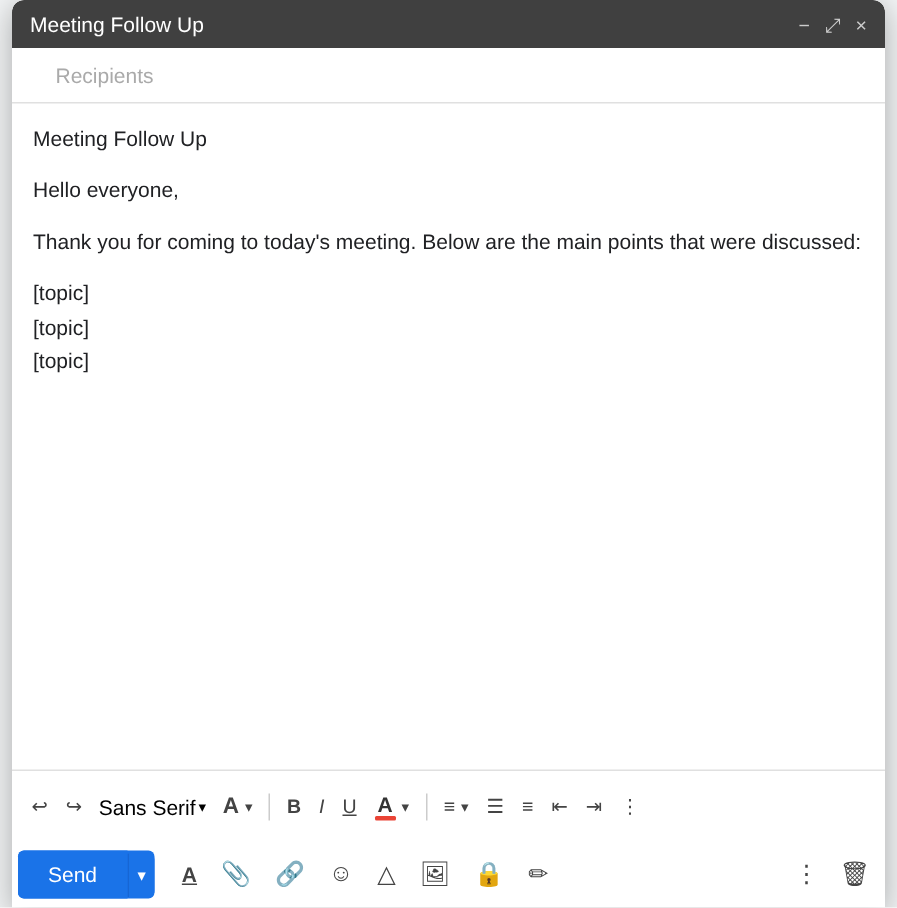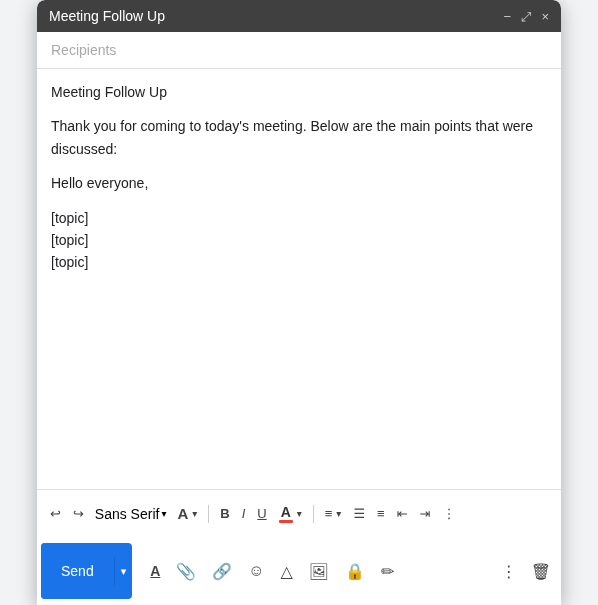--- a/index.html
+++ b/index.html
@@ -1,19 +1,19 @@
 <!DOCTYPE html>
 <html><head>
   <meta charset="utf-8">
   <style>
     * { box-sizing: border-box; margin: 0; padding: 0; }
     body { font-family: Arial, sans-serif; font-size: 14px; background: #f1f3f4; display: flex; justify-content: center; align-items: center; height: 100vh; }
 
     .email-compose {
-      width: 524px;
+      width: 582px;
       height: 605px;
       background: #fff;
       border-radius: 8px 8px 0 0;
       box-shadow: 0 4px 20px rgba(0,0,0,0.3);
       display: flex;
       flex-direction: column;
       overflow: hidden;
     }
 
     .title-bar {
@@ -39,21 +39,21 @@
     }
 
     .title-bar-controls span {
       color: #ccc;
       cursor: pointer;
       font-size: 13px;
       line-height: 1;
     }
 
     .recipients-row {
-      padding: 10px 14px;
+      padding: 10px 29px;
       border-bottom: 1px solid #e0e0e0;
       color: #aaa;
       font-size: 14px;
       flex-shrink: 0;
     }
 
     .body-area {
       flex: 1;
       overflow-y: auto;
       padding: 12px 14px;
@@ -129,21 +129,21 @@
       align-items: center;
       background: #1a73e8;
       border-radius: 4px;
       margin-right: 8px;
     }
 
     .send-btn {
       background: #1a73e8;
       color: #fff;
       border: none;
-      padding: 20px 20px;
+      padding: 8px 20px;
       font-size: 14px;
       font-weight: 500;
       cursor: pointer;
       border-radius: 4px 0 0 4px;
     }
 
     .send-dropdown {
       background: #1a73e8;
       color: #fff;
       border: none;
@@ -203,22 +203,22 @@
       <span>×</span>
     </div>
   </div>
 
   <div class="recipients-row">
     <span>Recipients</span>
   </div>
 
   <div class="body-area">
     <div class="subject-line">Meeting Follow Up</div>
+    <p>Hello everyone,</p>
     <p>Thank you for coming to today's meeting. Below are the main points that were discussed:</p>
-    <p>Hello everyone,</p>
     <p>[topic]<br>
     <span>[topic]</span><br>
     <span>[topic]</span></p>
   </div>
 
   <div class="toolbar-area">
     <div class="formatting-toolbar">
 
       <button class="toolbar-btn">↩</button>
       <button class="toolbar-btn">↪</button>

